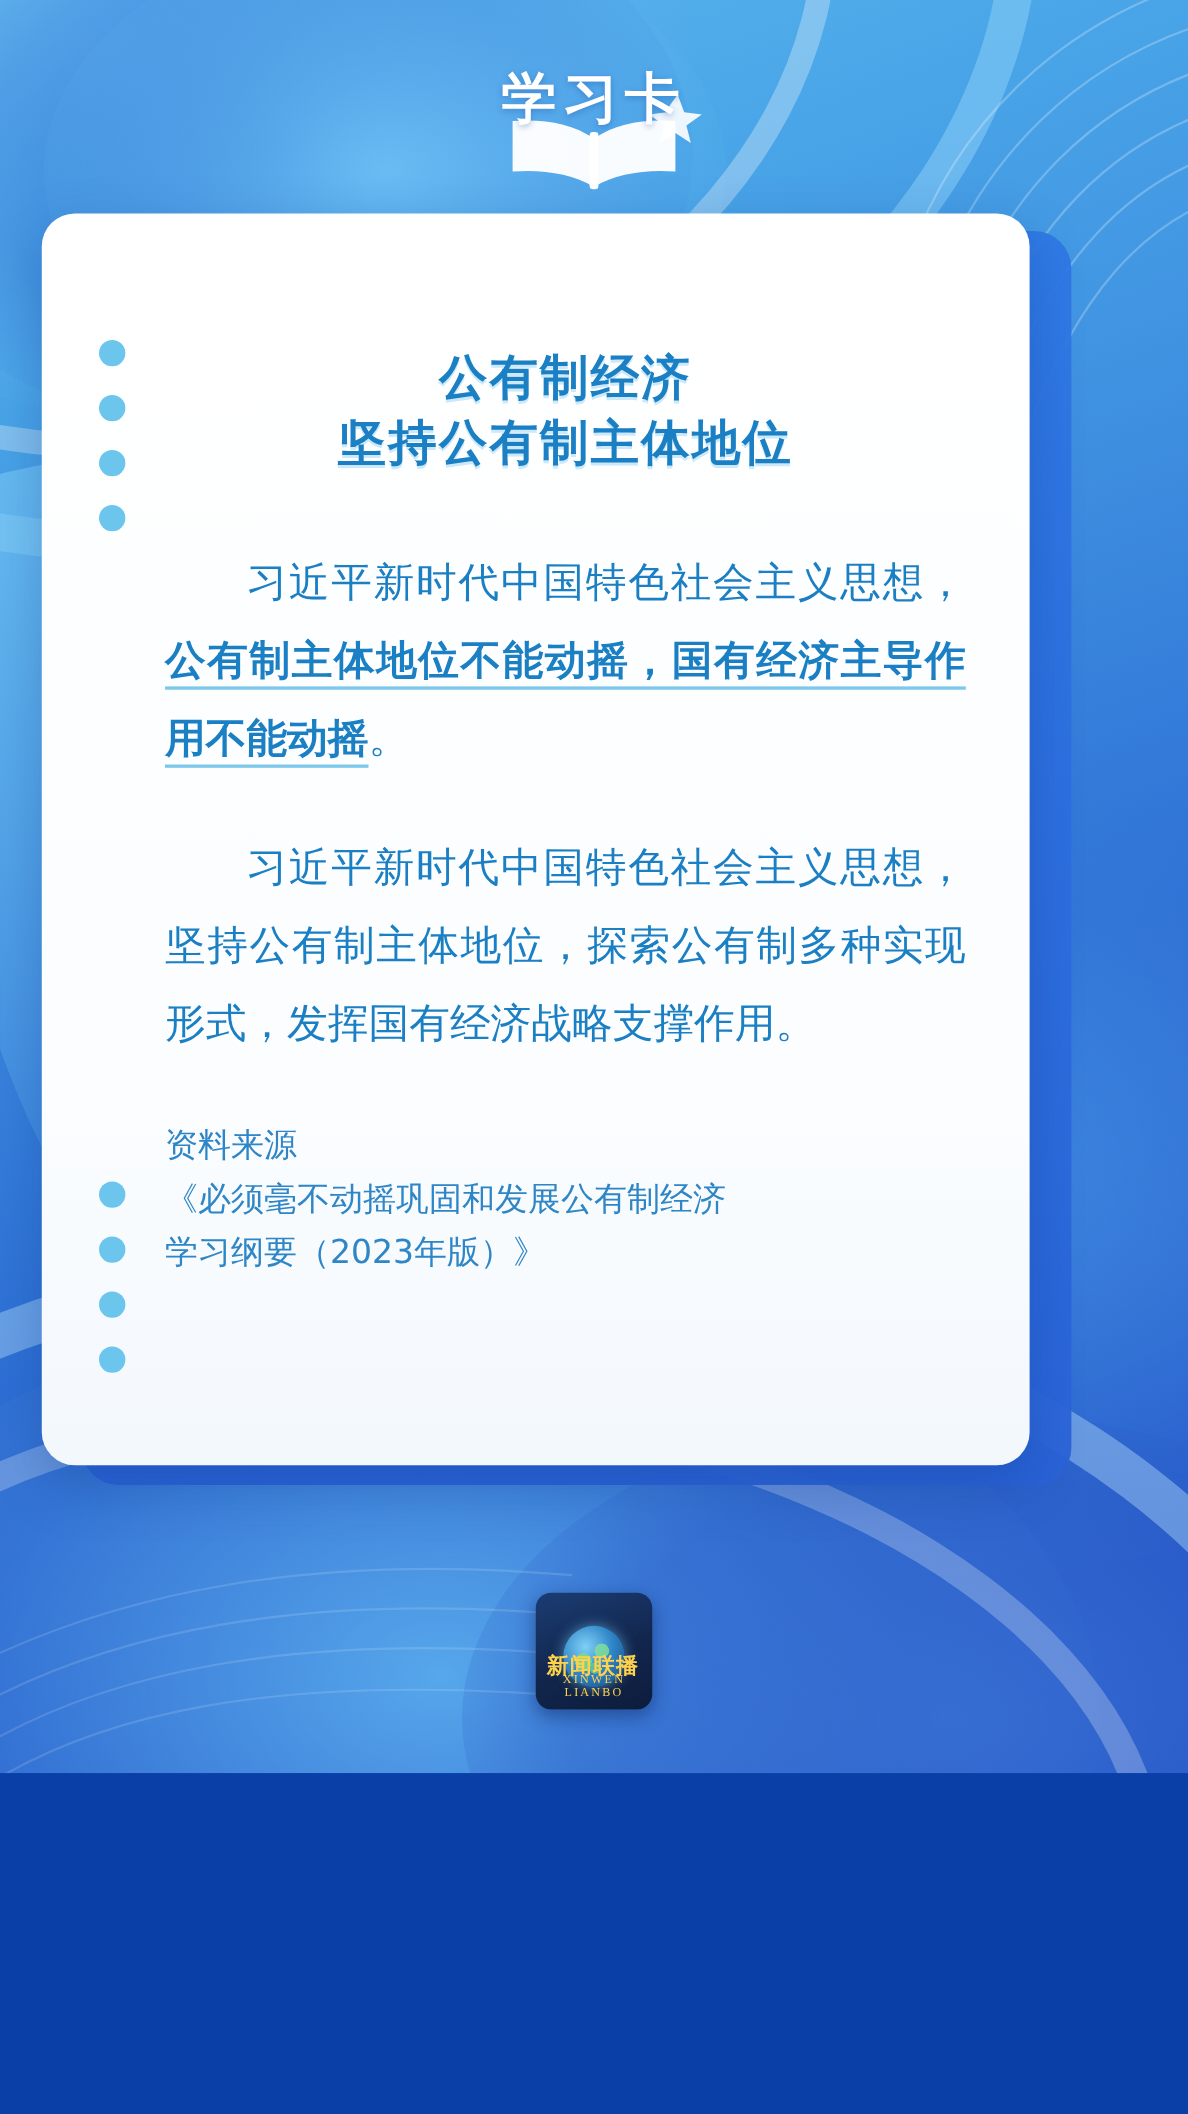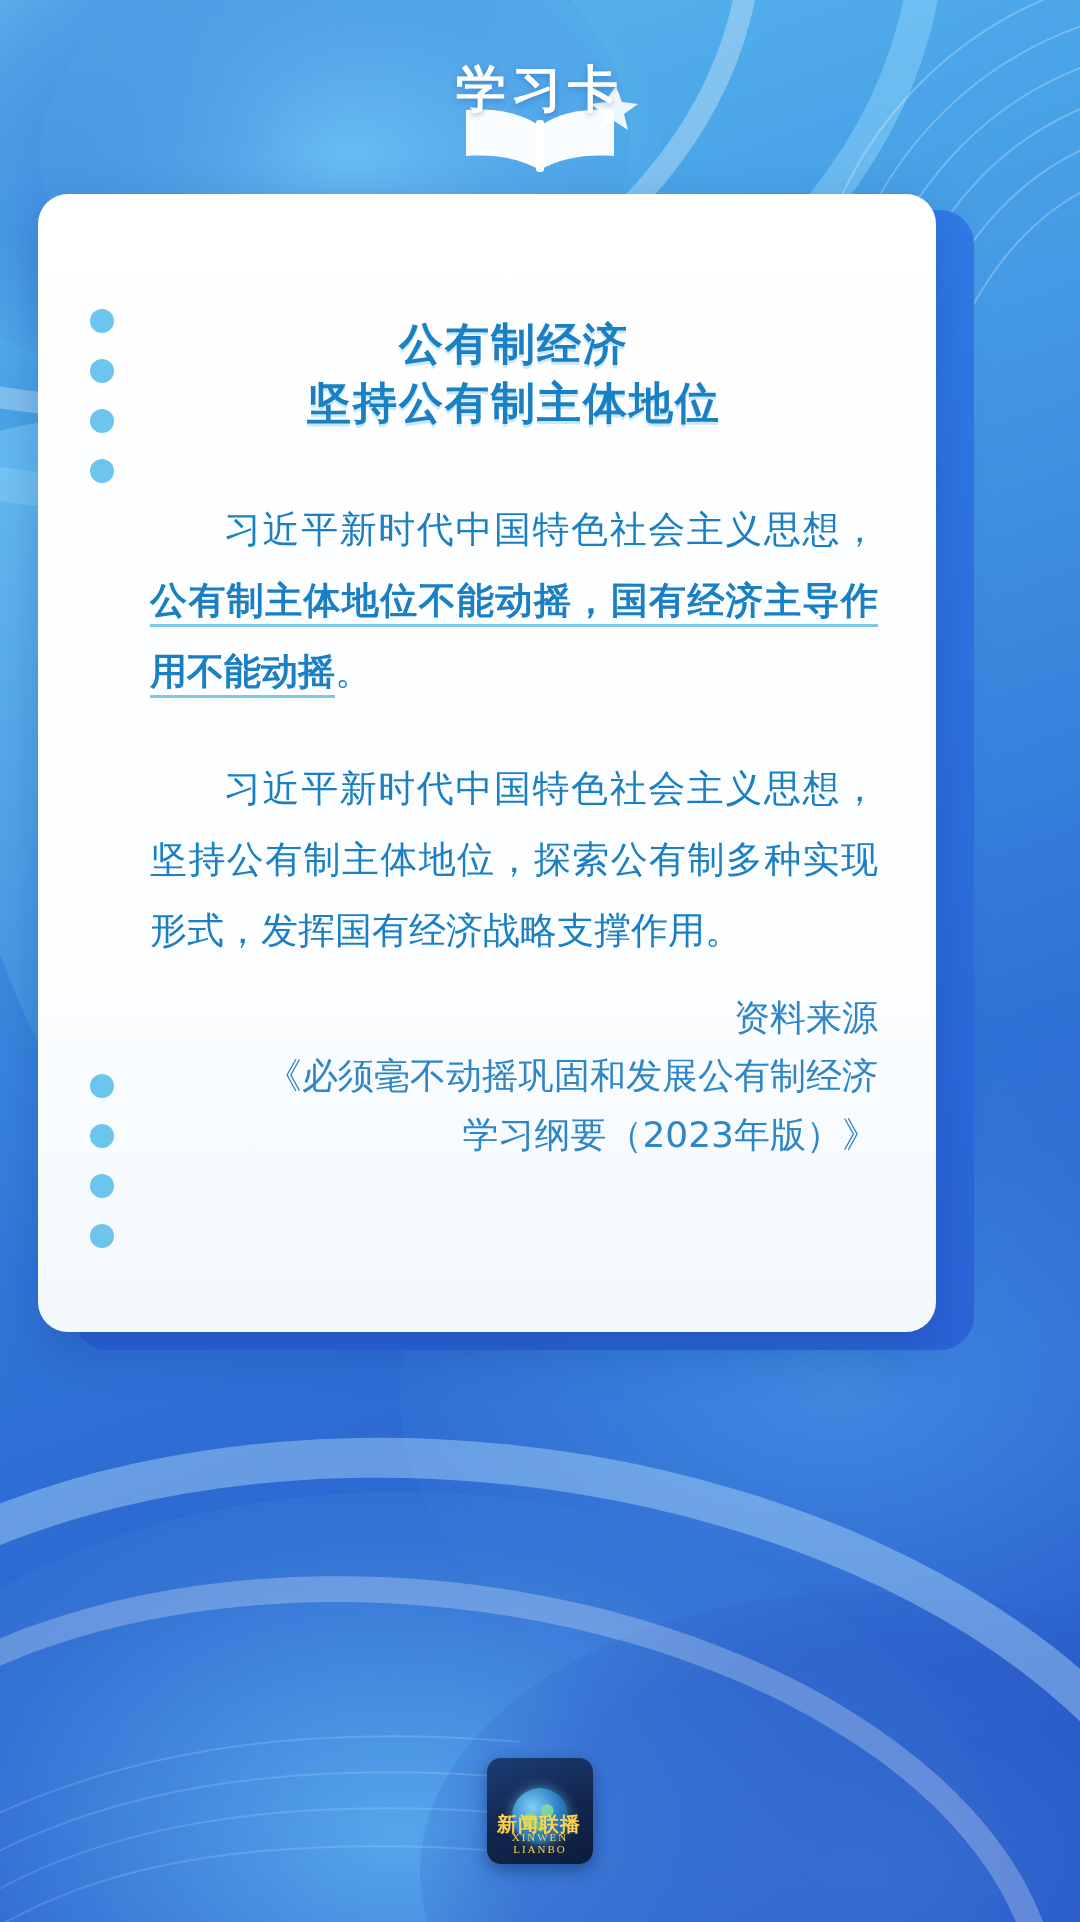--- a/index.html
+++ b/index.html
@@ -6,21 +6,21 @@
     margin: 0;
     padding: 0;
     background: #0b3fa8;
   }
   body {
     font-family: "Liberation Sans", "DejaVu Sans", sans-serif;
   }
   .poster {
     position: relative;
     width: 1080px;
-    height: 1922px;
+    height: 1612px;
     overflow: hidden;
     background: linear-gradient(160deg, #5fb8ee 0%, #4aa6e8 18%, #3e8fe0 38%, #2f72d6 60%, #2a62cf 78%, #2450c6 100%);
   }
 
   
   .bg-layer { position: absolute; inset: 0; overflow: hidden; }
 
   .blob {
     position: absolute;
     border-radius: 50%;
@@ -211,23 +211,23 @@
     color: #1b7fc4;
     border-bottom: 3px solid #7cc7ea;
     padding-bottom: 2px;
   }
 
   .source {
     position: absolute;
     left: 112px;
     right: 58px;
     bottom: 168px;
-    text-align: right;
+    text-align: left;
     color: #2f86c6;
-    font-size: 36px;
+    font-size: 30px;
     line-height: 1.62;
     font-family: "DejaVu Sans", "Liberation Sans", sans-serif;
   }
 
   
   .footer {
     position: absolute;
     left: 0; right: 0;
     bottom: 58px;
     display: flex;

